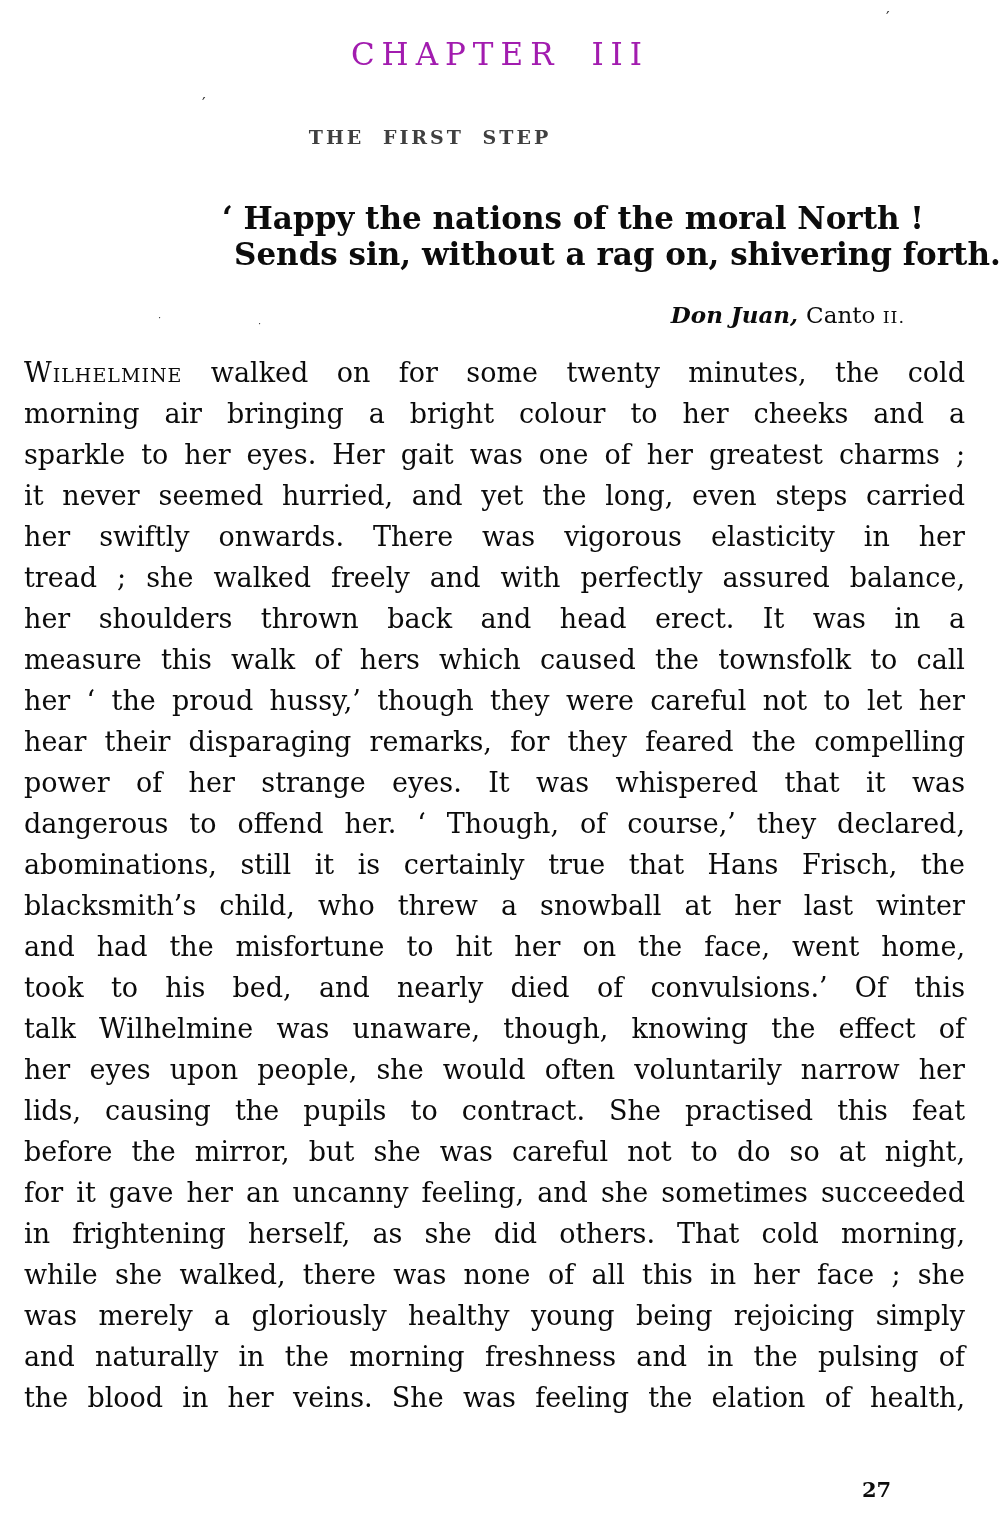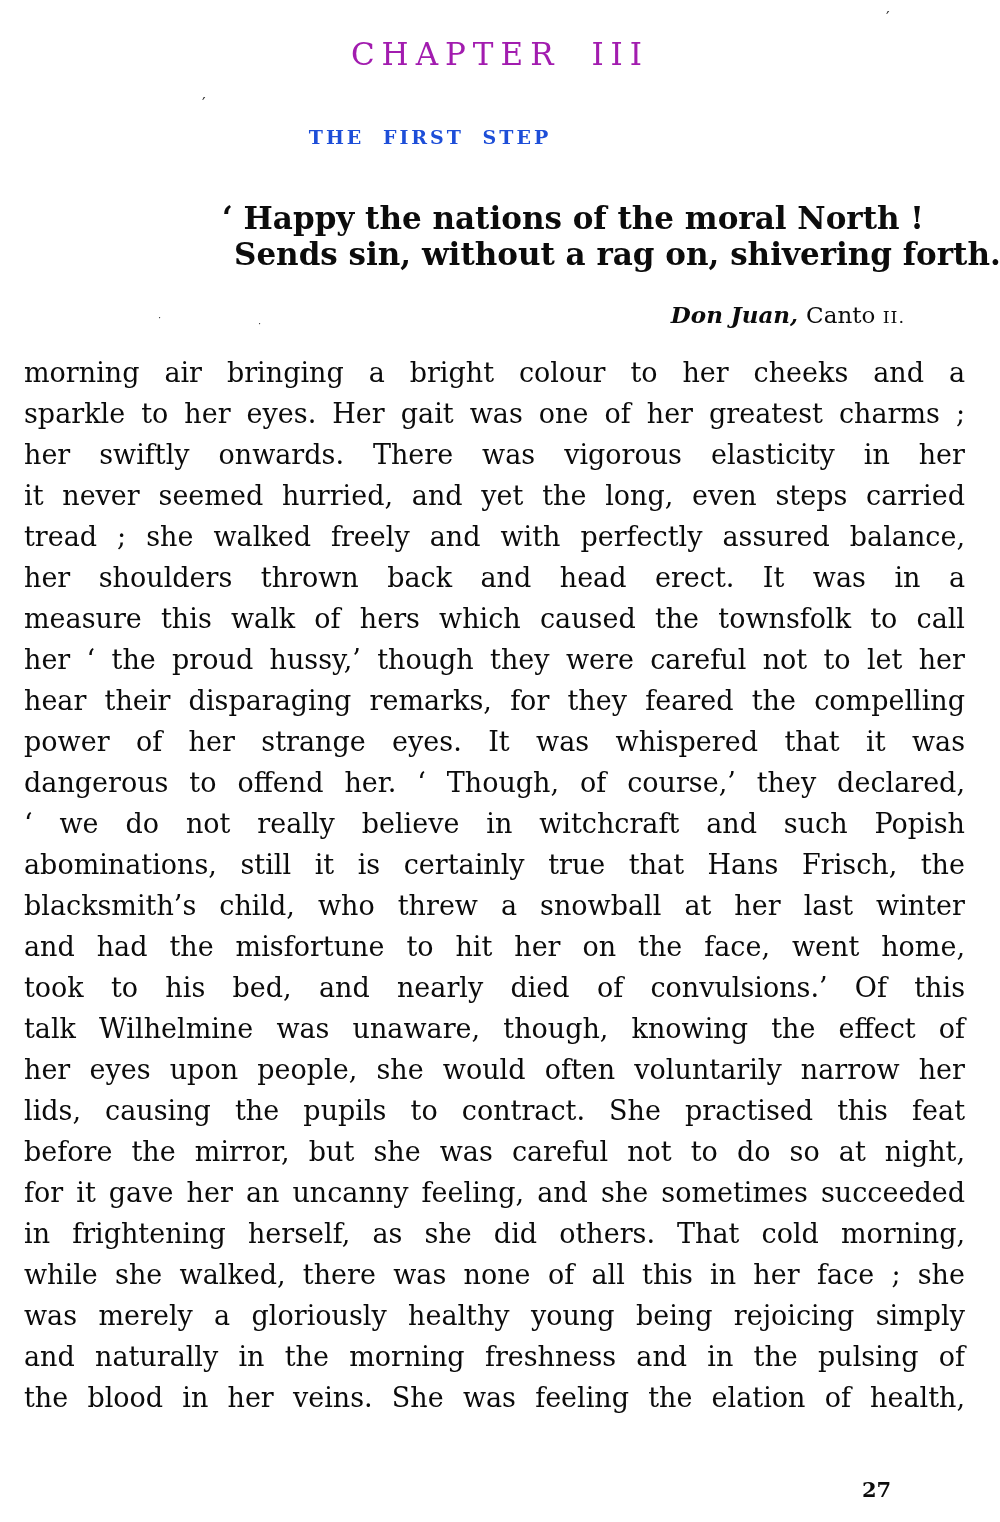--- a/index.html
+++ b/index.html
@@ -24,21 +24,21 @@
     color: #a21caf;
   }
   .chapter-subtitle {
     position: absolute;
     top: 126px; left: 0; width: 860px;
     text-align: center;
     font-size: 19px;
     font-weight: bold;
     letter-spacing: 3px;
     word-spacing: 9px;
-    color: #1d4ed8;
+    color: #404040;
   }
   .epigraph {
     position: absolute;
     top: 200px; left: 222px; width: 700px;
     font-size: 31px;
     font-weight: bold;
     color: #0c0c0c;
   }
   .epigraph .ep-line { height: 36px; line-height: 36px; white-space: nowrap; }
   .epigraph .ep-line.indent-2 { padding-left: 42px; }
@@ -96,33 +96,33 @@
   <div class="epigraph">
     <div class="ep-line indent-1">‘ Happy the nations of the moral North !</div>
     <div class="ep-line indent-3">Sends sin, without a rag on, shivering forth.’</div>
   </div>
 
   <div class="epigraph-source">
     <span class="src-title">Don Juan,</span><span class="src-canto">Canto</span>&nbsp;<span class="src-numeral src-canto">II.</span>
   </div>
 
   <div class="body-text">
+    <div class="body-line"><span class="smallcaps">Wilhelmine</span><span> walked on for some twenty minutes, the cold</span></div>
     <div>
         <div class="body-line">morning air bringing a bright colour to her cheeks and a</div>
         <div class="body-line">sparkle to her eyes.  Her gait was one of her greatest charms ;</div>
+        <div class="body-line">it never seemed hurried, and yet the long, even steps carried</div>
         <div class="body-line">her swiftly onwards.  There was vigorous elasticity in her</div>
-        <div class="body-line">it never seemed hurried, and yet the long, even steps carried</div>
         <div class="body-line">tread ; she walked freely and with perfectly assured balance,</div>
         <div class="body-line">her shoulders thrown back and head erect.  It was in a</div>
         <div class="body-line">measure this walk of hers which caused the townsfolk to call</div>
         <div class="body-line">her ‘ the proud hussy,’ though they were careful not to let her</div>
         <div class="body-line">hear their disparaging remarks, for they feared the compelling</div>
         <div class="body-line">power of her strange eyes.  It was whispered that it was</div>
         <div class="body-line">dangerous to offend her.  ‘ Though, of course,’ they declared,</div>
-        <div class="body-line">‘ we do not really believe in witchcraft and such Popish</div>
         <div class="body-line">abominations, still it is certainly true that Hans Frisch, the</div>
         <div class="body-line">blacksmith’s child, who threw a snowball at her last winter</div>
         <div class="body-line">and had the misfortune to hit her on the face, went home,</div>
         <div class="body-line">took to his bed, and nearly died of convulsions.’  Of this</div>
         <div class="body-line">talk Wilhelmine was unaware, though, knowing the effect of</div>
         <div class="body-line">her eyes upon people, she would often voluntarily narrow her</div>
         <div class="body-line">lids, causing the pupils to contract.  She practised this feat</div>
         <div class="body-line">before the mirror, but she was careful not to do so at night,</div>
         <div class="body-line">for it gave her an uncanny feeling, and she sometimes succeeded</div>
         <div class="body-line">in frightening herself, as she did others.  That cold morning,</div>

